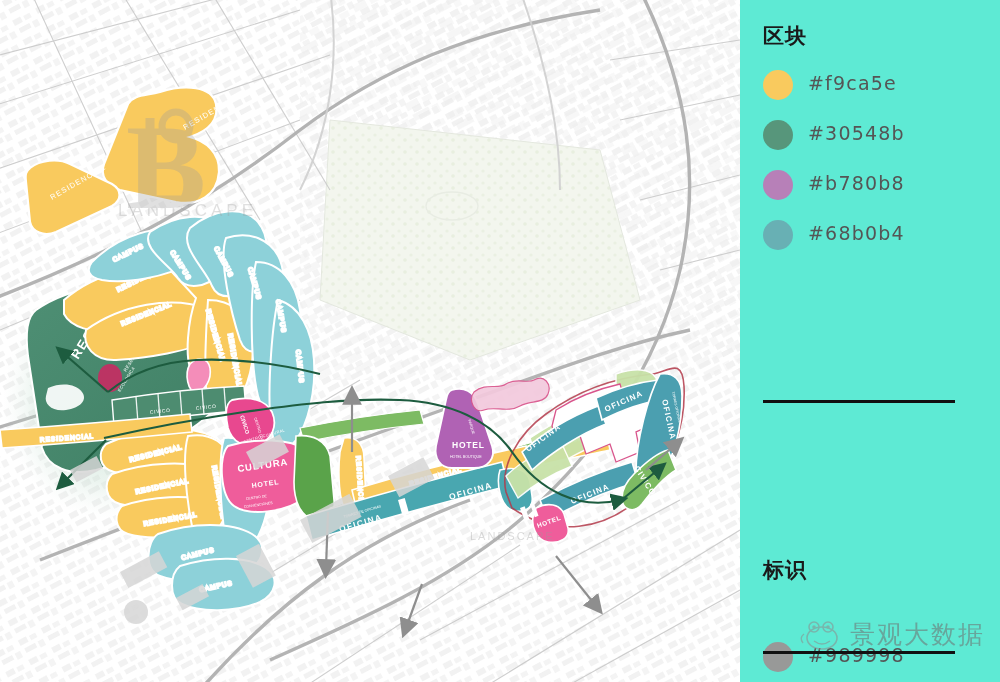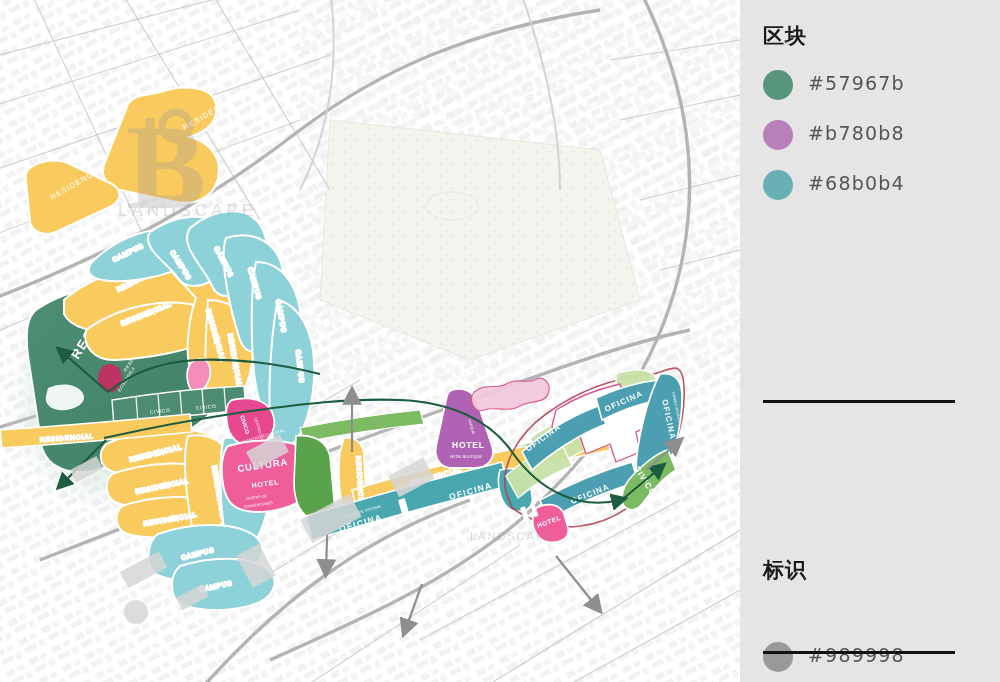--- a/index.html
+++ b/index.html
@@ -9,21 +9,21 @@
     font-family:"Liberation Sans","DejaVu Sans",sans-serif;
     overflow:hidden;position:relative;
   }
   #root{position:relative;width:1000px;height:682px;}
 
   
   .map-panel{position:absolute;left:0;top:0;width:740px;height:682px;background:#ffffff;overflow:hidden;}
   .map-svg{position:absolute;left:0;top:0;width:740px;height:682px;}
 
   
-  .legend-panel{position:absolute;left:740px;top:0;width:260px;height:682px;background:#e5e5e5;}
+  .legend-panel{position:absolute;left:740px;top:0;width:260px;height:682px;background:#5eead4;}
   .legend-title{
     position:absolute;left:23px;font-size:21px;font-weight:bold;color:#1a1a1a;
     letter-spacing:1px;font-family:"DejaVu Sans","Liberation Sans",sans-serif;
   }
   #zone-title{top:22px;}
   #marker-title{top:556px;}
 
   .legend-list{position:absolute;left:0;top:62px;width:260px;}
   .legend-row{position:relative;height:50px;}
   .swatch{
@@ -401,25 +401,29 @@
       </g>
     </svg>
   </div>
 
   <div class="legend-panel">
 
     <div class="legend-title" id="zone-title">区块</div>
 
     <div class="legend-list">
 
+      <div class="legend-row">
+        <div class="swatch" style="background:#f9ca5e"></div>
+        <div class="swatch-label">#f9ca5e</div>
+      </div>
 
 
       <div class="legend-row">
         <div class="swatch" style="background:#57967b"></div>
-        <div class="swatch-label">#57967b</div>
+        <div class="swatch-label">#30548b</div>
       </div>
 
 
 
       <div class="legend-row">
         <div class="swatch" style="background:#b780b8"></div>
         <div class="swatch-label">#b780b8</div>
       </div>
 
       <div class="legend-row">
@@ -431,17 +435,29 @@
 
     <div class="divider" id="divider-top"></div>
 
     <div class="legend-title" id="marker-title">标识</div>
 
     <div class="marker-row">
       <div class="swatch" style="background:#989998"></div>
       <div class="swatch-label">#989998</div>
     </div>
 
+    <div class="wm-bottom">
+      <svg width="48" height="36" viewBox="0 0 48 36">
+        <ellipse cx="24" cy="22" rx="15" ry="11" fill="none" stroke="#8d8d8d" stroke-width="1.6"></ellipse>
+        <circle cx="16" cy="11" r="5" fill="none" stroke="#8d8d8d" stroke-width="1.6"></circle>
+        <circle cx="30" cy="11" r="5" fill="none" stroke="#8d8d8d" stroke-width="1.6"></circle>
+        <circle cx="16" cy="11" r="1.8" fill="#8d8d8d"></circle>
+        <circle cx="30" cy="11" r="1.8" fill="#8d8d8d"></circle>
+        <path d="M16,25 Q24,31 32,25" fill="none" stroke="#8d8d8d" stroke-width="1.4"></path>
+        <path d="M6,18 Q1,22 5,27" fill="none" stroke="#8d8d8d" stroke-width="1.4"></path>
+      </svg>
+      <div class="wm-text">景观大数据</div>
+    </div>
 
     <div class="divider" id="divider-bottom"></div>
   </div>
 
 </div>
 
 </body></html>

